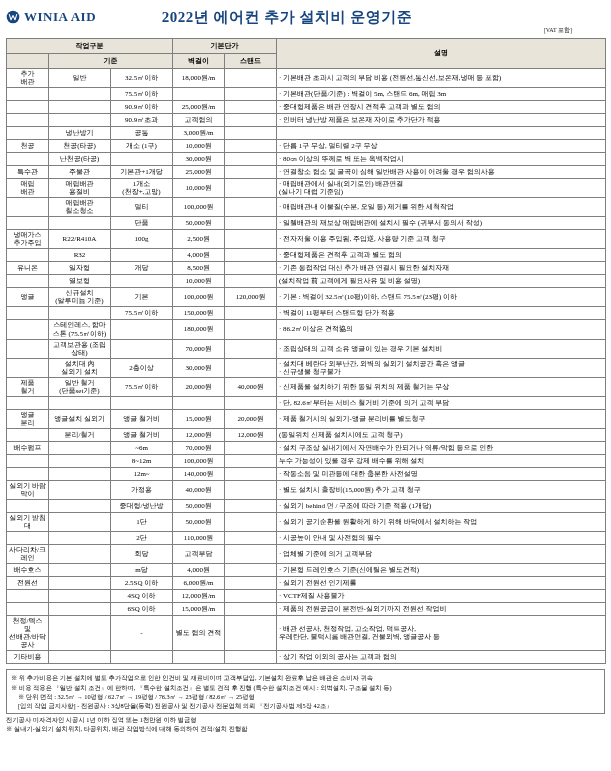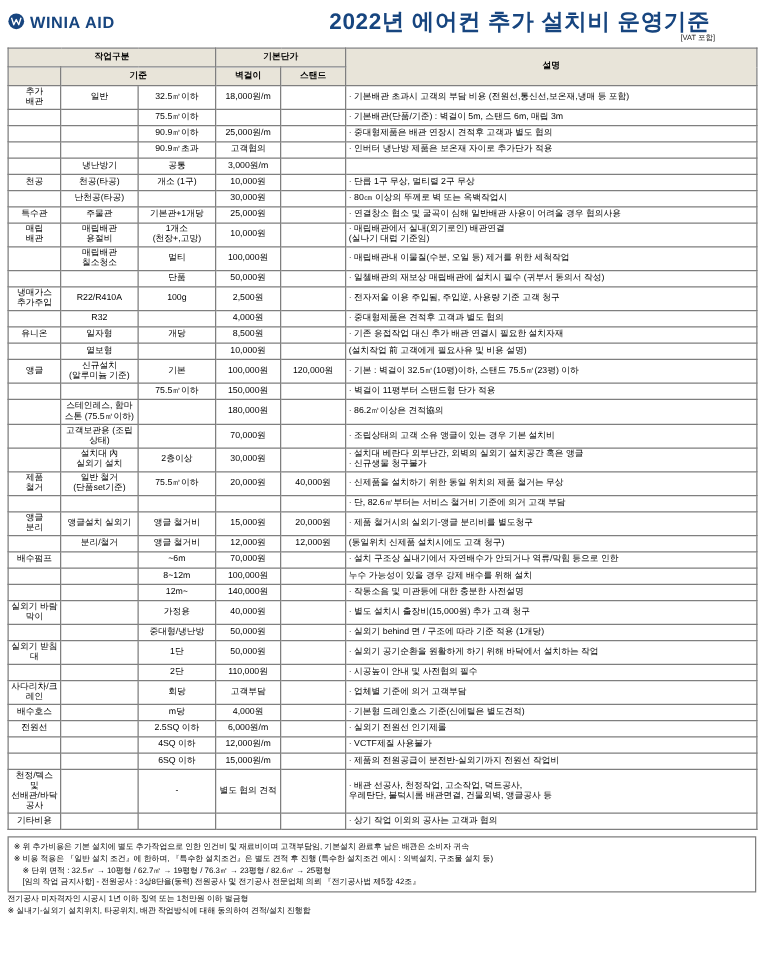--- a/index.html
+++ b/index.html
@@ -4,31 +4,31 @@
 <style>
   html,body{margin:0;padding:0;}
   body{
     width:611px;height:771px;
     background:#ffffff;
     font-family:"Liberation Sans","DejaVu Sans",sans-serif;
     font-size:7px;
     color:#000;
     overflow:hidden;
   }
-  .page{position:relative;width:574px;height:771px;box-sizing:border-box;padding:4px 6px 0 6px;}
+  .page{position:relative;width:574px;height:771px;box-sizing:border-box;padding:4px 6px 0 6px;font-family:Liberation Serif, serif;}
 
   
   .header{display:flex;align-items:center;height:26px;position:relative;}
   .brand{display:flex;align-items:center;gap:4px;}
   .brand-mark{width:14px;height:14px;position:relative;flex:none;}
   .brand-mark svg{display:block;}
   .brand-text{font-size:13px;font-weight:bold;letter-spacing:.5px;color:#17457f;}
   .title{
-    position:absolute;left:0;right:0;text-align:right;
-    font-size:18px;font-weight:bold;color:#17457f;letter-spacing:.5px;
+    position:absolute;left:0;right:0;text-align:center;
+    font-size:15px;font-weight:bold;color:#17457f;letter-spacing:.5px;
   }
   .vat{position:absolute;right:2px;top:26px;font-size:6px;color:#222;}
 
   
   table.main{
     border-collapse:collapse;
     width:599px;
     margin-top:8px;
     table-layout:fixed;
   }

